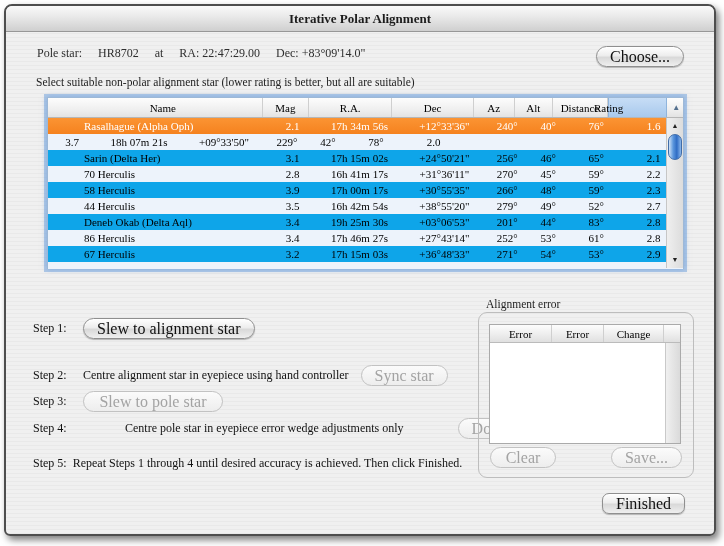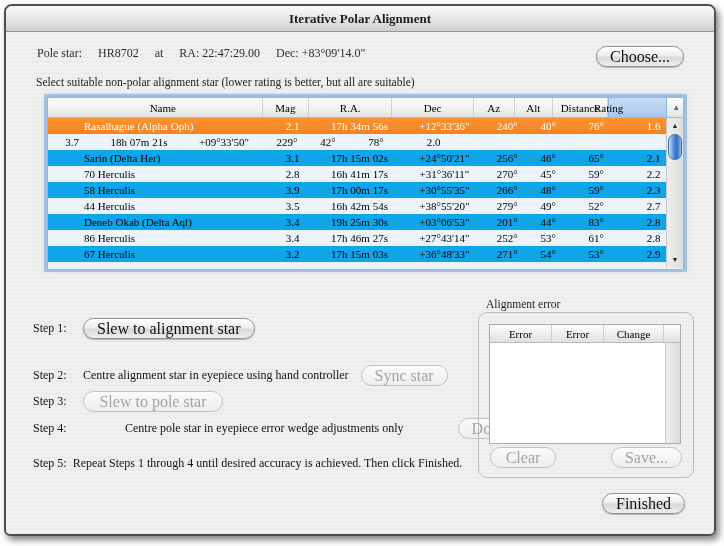--- a/index.html
+++ b/index.html
@@ -86,21 +86,21 @@
     border-bottom:1px solid #bbb; }
   .ae-th{ display:flex; align-items:center; justify-content:center; border-right:1px solid #cfcfcf; }
   .ae-th.c1{ width:62px; } .ae-th.c2{ width:52px; } .ae-th.c3{ width:60px; }
   .ae-th.sb{ width:16px; border-right:none; }
   .ae-strip{ position:absolute; right:0; top:18px; bottom:0; width:15px;
     background:linear-gradient(90deg,#f0f0f0,#dadada); border-left:1px solid #c9c9c9; }
   .ae-btns{ position:absolute; left:0; right:0; bottom:9px; display:flex;
     justify-content:space-between; padding:0 11px; }
   .ae-btns .btn{ min-width:66px; }
 
-  .finished-btn{ position:absolute; left:596px; top:487px; min-width:66px; }
+  .finished-btn{ position:absolute; left:596px; top:487px; min-width:66px;border-radius:7px; }
 </style>
 </head>
 <body>
 
 <div class="window">
 
   <div class="titlebar">
     <span>Iterative Polar Alignment</span>
   </div>
 

